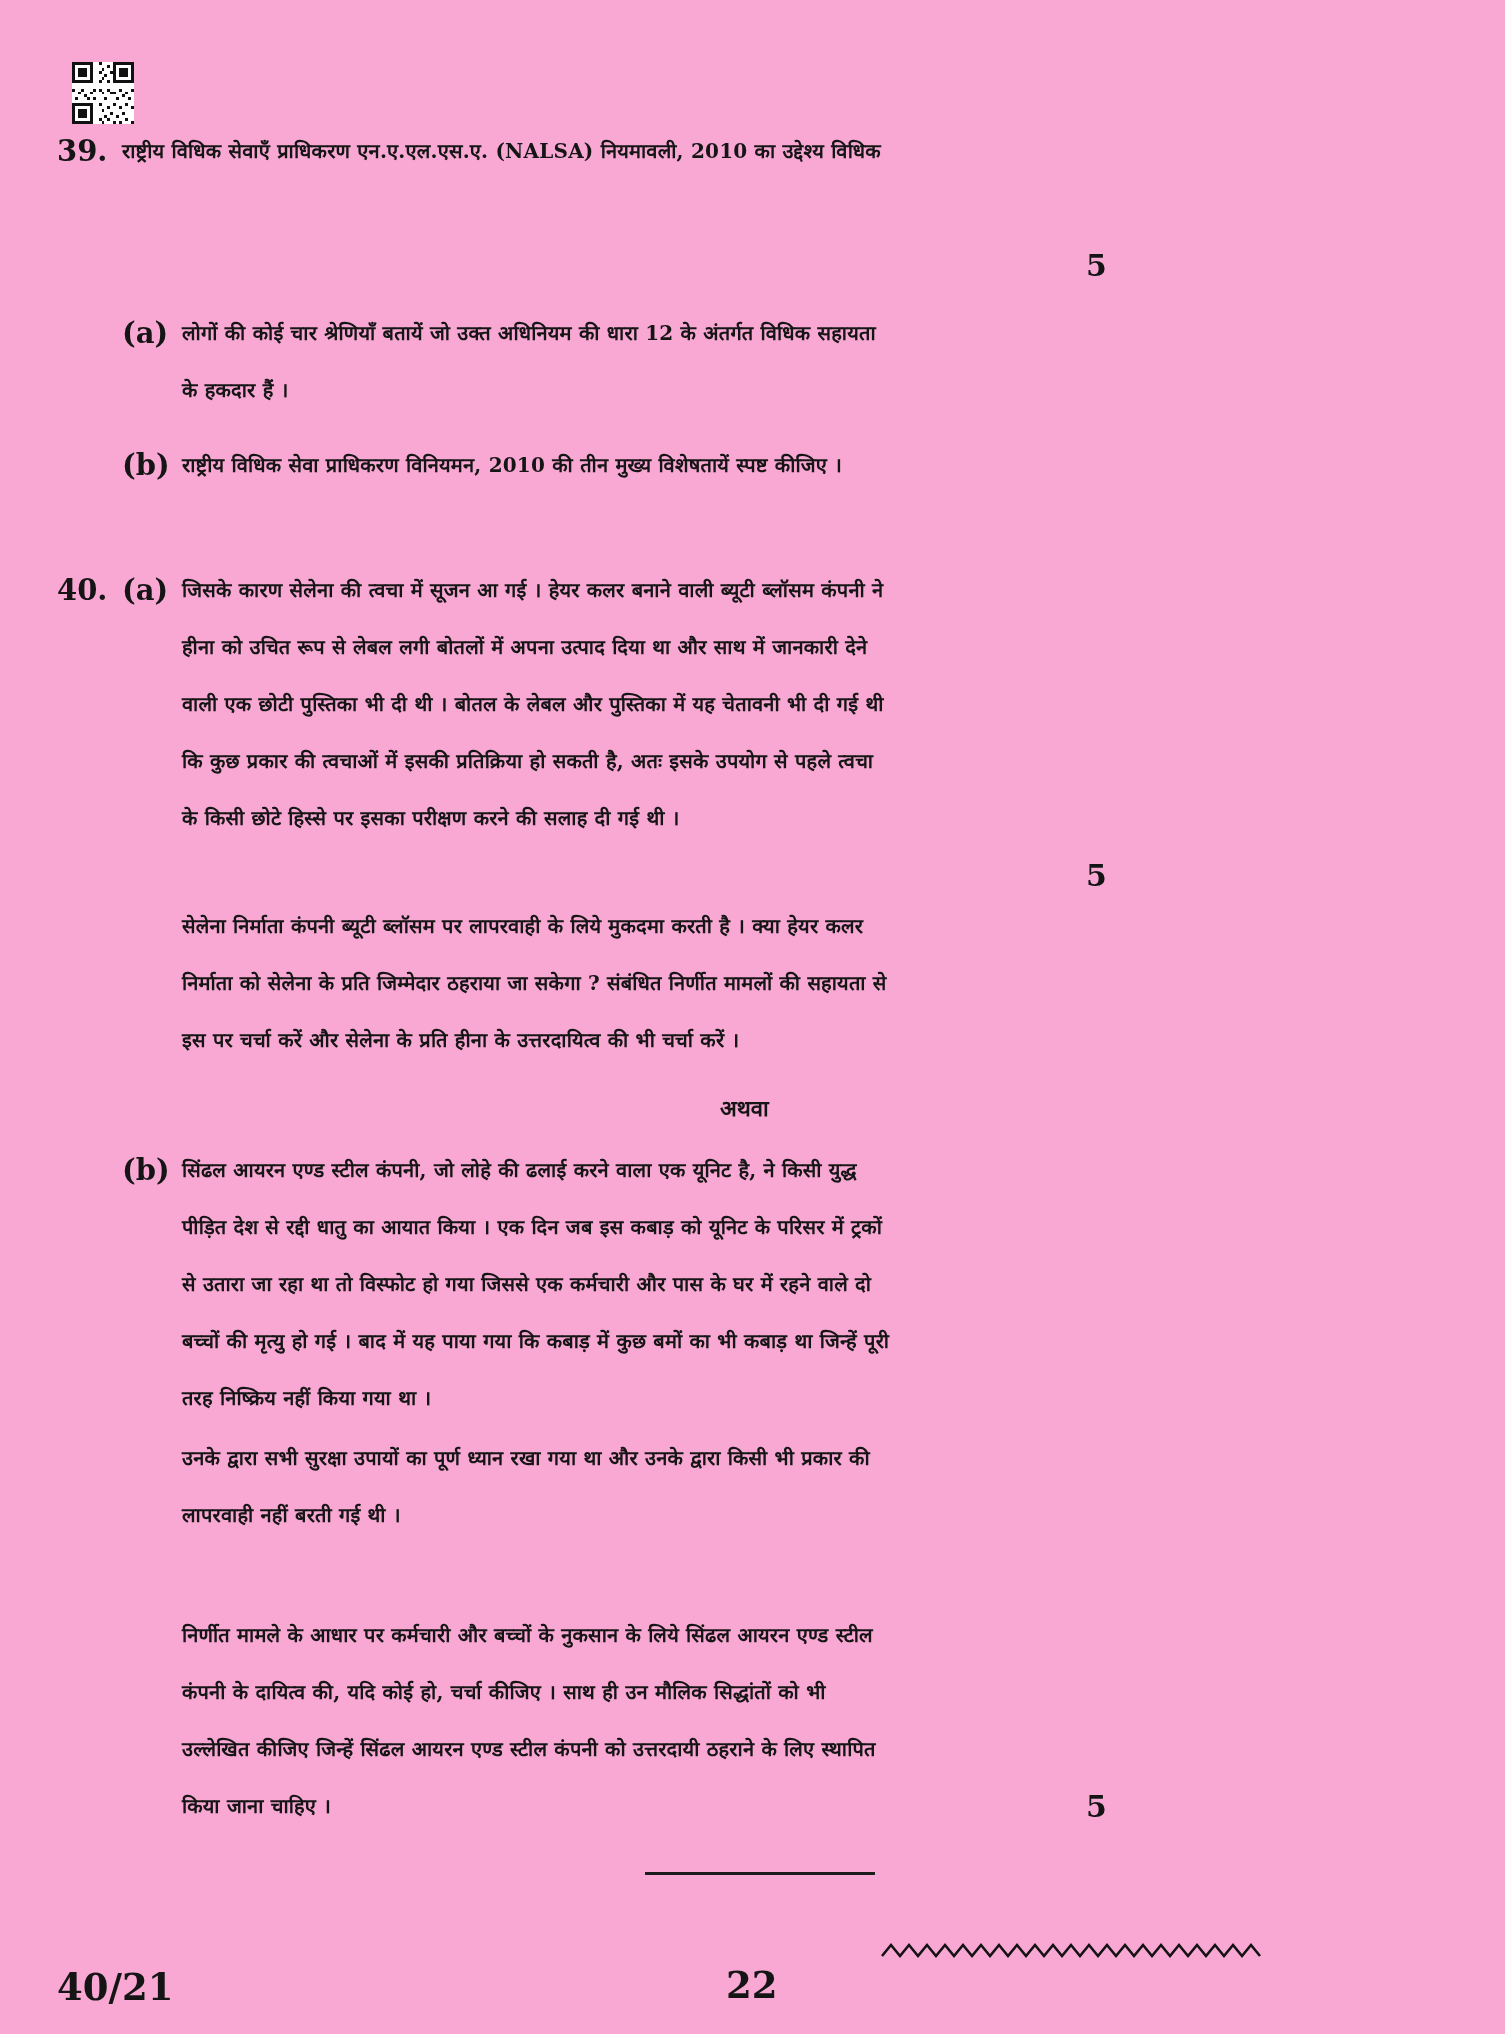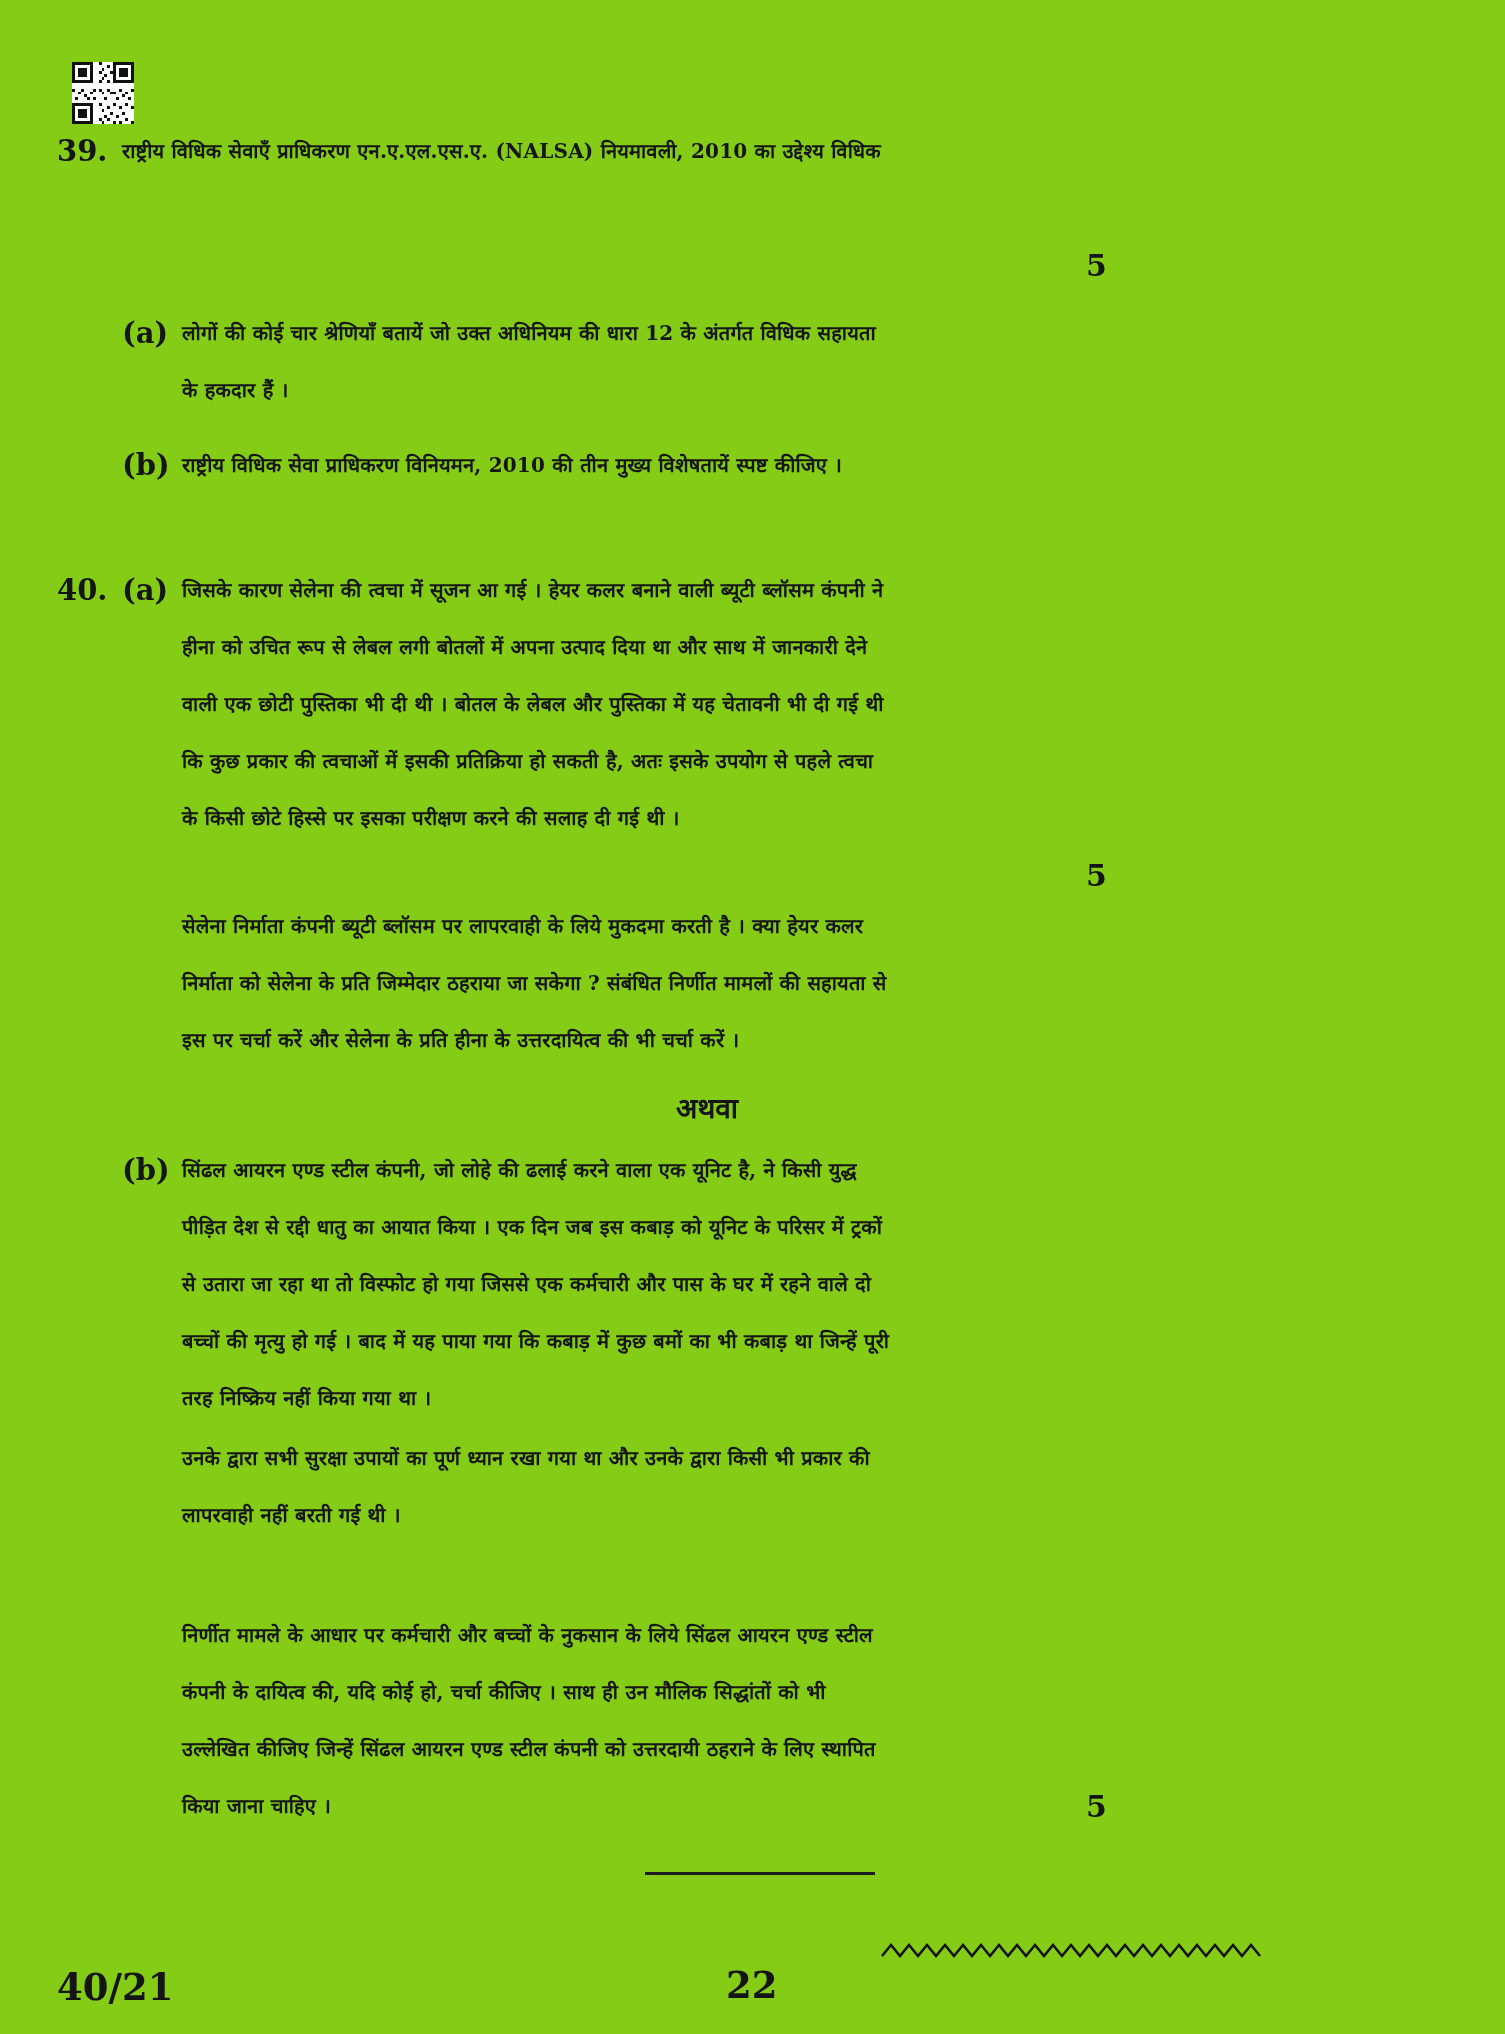--- a/index.html
+++ b/index.html
@@ -1,20 +1,20 @@
 <!DOCTYPE html>
 <html><head>
 <meta charset="utf-8">
 <style>
   * { margin:0; padding:0; box-sizing:border-box; }
   html,body { background:#ffffff; }
   .page {
     position:relative;
     width:1505px; height:2034px;
-    background:#84cc16;
+    background:#f9a8d4;
     font-family:"DejaVu Serif","Liberation Serif",serif;
     font-weight:bold;
     color:#151515;
     overflow:hidden;
   }
   .abs { position:absolute; }
   .tline {
     line-height:57px; height:57px;
     white-space:nowrap;
     font-size:20px;
@@ -24,22 +24,23 @@
     position:absolute;
     font-size:29px; line-height:57px;
     white-space:nowrap;
   }
   .mark {
     position:absolute; left:1086px;
     font-size:30px; line-height:57px;
   }
   .or-divider {
     position:absolute;
-    font-size:28px; line-height:57px;
+    font-size:22px; line-height:57px;
     white-space:nowrap;
+    margin-left:44px;
   }
   .rule { position:absolute; background:#1c1c1c; }
   .footer-text {
     position:absolute;
     font-size:37px; line-height:36px;
     white-space:nowrap;
     margin-top:39px;
   }
   .qr { position:absolute; }
   .zigzag { position:absolute; }

